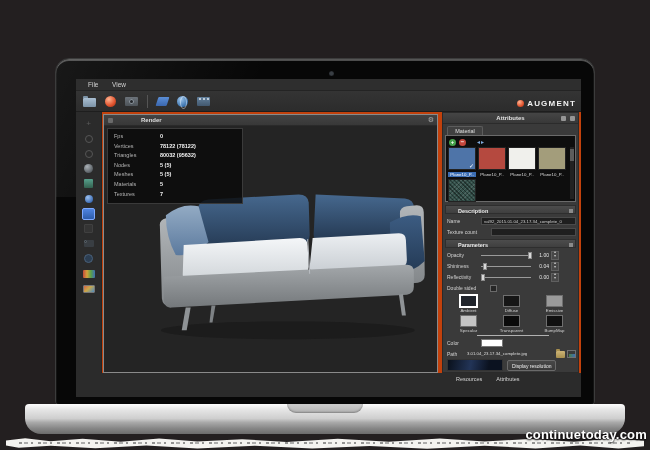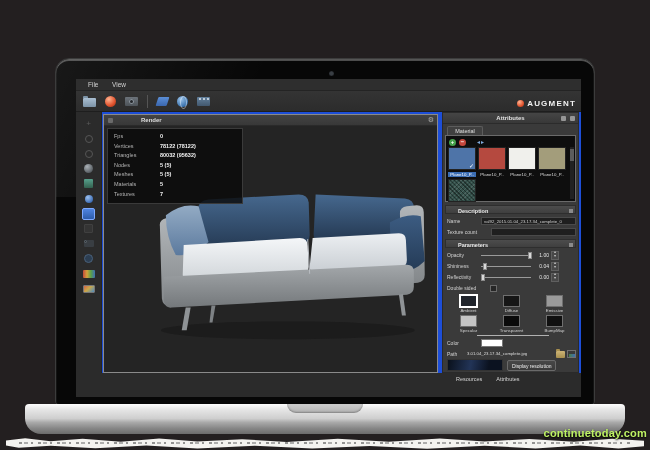--- a/index.html
+++ b/index.html
@@ -14,24 +14,24 @@
     background:linear-gradient(115deg,rgba(255,255,255,.07),rgba(255,255,255,0) 70%);pointer-events:none;}
   .webcam{left:273px;top:12px;width:5px;height:5px;border-radius:50%;background:#3a3f45;box-shadow:inset 0 0 1px #000;}
   .base{left:25px;top:404px;width:600px;height:30px;border-radius:4px 4px 16px 16px;
     background:linear-gradient(#fdfdfd,#e6e6e6 18%,#cfcfcf 48%,#a8a8a8 62%,#858585 82%,#6b6b6b);}
   .notch{left:262px;top:0;width:76px;height:9px;border-radius:0 0 34px 34px;
     background:linear-gradient(#cfcfcf,#b2b2b2);box-shadow:inset 0 -1px 2px rgba(0,0,0,.28);}
   .strip{left:6px;top:437px;width:638px;height:12px;background:#f4f3f0;
     clip-path:polygon(0% 30%,3% 10%,7% 35%,12% 15%,18% 40%,24% 12%,30% 38%,37% 18%,44% 42%,52% 15%,60% 40%,68% 12%,75% 38%,82% 16%,89% 40%,95% 14%,100% 32%,100% 78%,96% 95%,90% 70%,83% 96%,75% 72%,66% 97%,57% 74%,48% 96%,39% 72%,30% 95%,22% 70%,14% 94%,7% 72%,2% 90%,0% 70%);}
   .strip-text{left:2%;right:2%;top:5px;height:2px;opacity:.7;
     background:repeating-linear-gradient(90deg,#6a6a6a 0 3px,transparent 3px 5px,#8f8f8f 5px 9px,transparent 9px 12px,#6a6a6a 12px 14px,transparent 14px 19px);}
-  .watermark{right:3px;top:427px;font-size:11px;font-weight:bold;color:#bef264;letter-spacing:.2px;text-shadow:0 1px 2px #000;}
-
-  
-  .lcd{left:20px;top:20px;width:505px;height:318px;background:#1d4ed8;overflow:hidden;}
+  .watermark{right:3px;top:427px;font-size:13px;font-weight:bold;color:#ffffff;letter-spacing:.2px;text-shadow:0 1px 2px #000;}
+
+  
+  .lcd{left:20px;top:20px;width:505px;height:318px;background:#c2410c;overflow:hidden;}
   .menubar{left:0;top:0;width:505px;height:12px;background:#2e2e2e;border-bottom:1px solid #242424;
     font-size:6.5px;color:#d2d2d2;}
   .menubar span{position:absolute;top:2px;cursor:default;}
   .toolbar{left:0;top:12px;width:505px;height:21px;background:linear-gradient(#343434,#2c2c2c);border-bottom:1px solid #1e1e1e;
     display:flex;align-items:center;padding-left:7px;gap:9px;}
   .tsep{width:1px;height:13px;background:#555;}
   .logo{right:5px;top:18px;height:12px;display:flex;align-items:center;gap:3px;}
   .logo .dot{width:7px;height:7px;border-radius:50%;background:radial-gradient(circle at 35% 30%,#ffb491,#e2542f 60%,#8e2a10);}
   .logo .txt{font-size:8px;font-weight:bold;color:#f2f2f2;letter-spacing:1.2px;}
 

